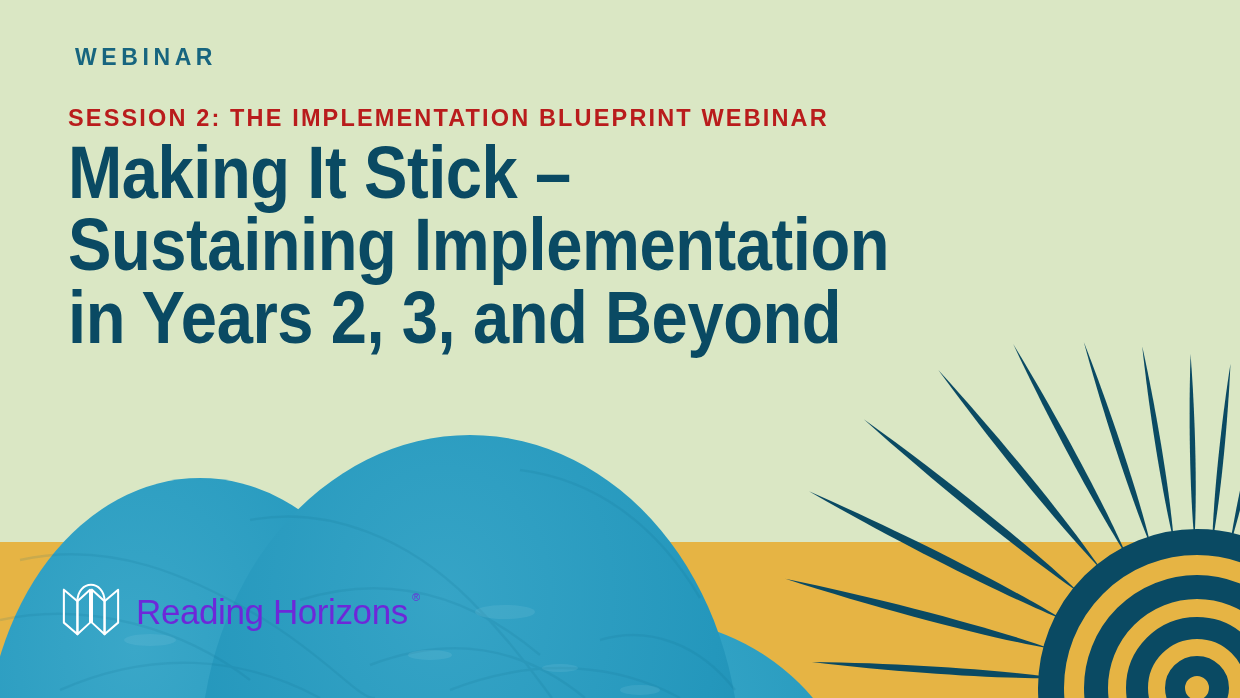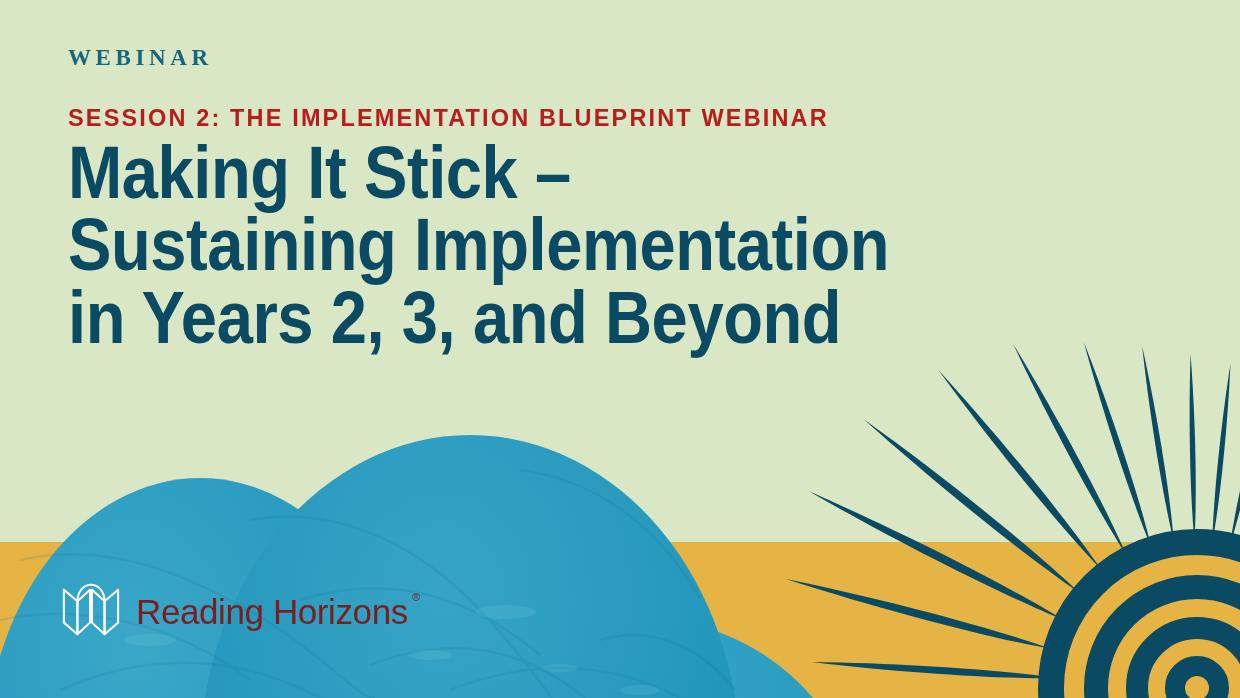--- a/index.html
+++ b/index.html
@@ -51,23 +51,22 @@
     left: 68px;
     top: 46px;
     width: 1030px;
   }
   .eyebrow-top {
     color: #17657f;
     font-size: 23px;
     font-weight: bold;
     letter-spacing: 4.6px;
     line-height: 1;
-    margin: 0 0 38px 0;
+    margin: 0 0 38px 7px;
     white-space: nowrap;
-    font-family: Liberation Serif, serif;
   }
   .eyebrow-session {
     color: #b91c1c;
     font-size: 23.5px;
     font-weight: bold;
     letter-spacing: 2.15px;
     line-height: 1;
     margin: 0 0 6px 0;
     white-space: nowrap;
   }
@@ -92,21 +91,21 @@
     align-items: center;
     gap: 14px;
   }
   .logo-mark {
     width: 62px;
     height: 62px;
     flex: none;
   }
   .logo-wordmark {
     position: relative;
-    color: #7f1d1d;
+    color: #6d28d9;
     font-size: 35px;
     font-weight: normal;
     letter-spacing: -0.4px;
     line-height: 1;
     white-space: nowrap;
     text-align: right;
   }
   .logo-reg {
     position: absolute;
     top: -2px;

